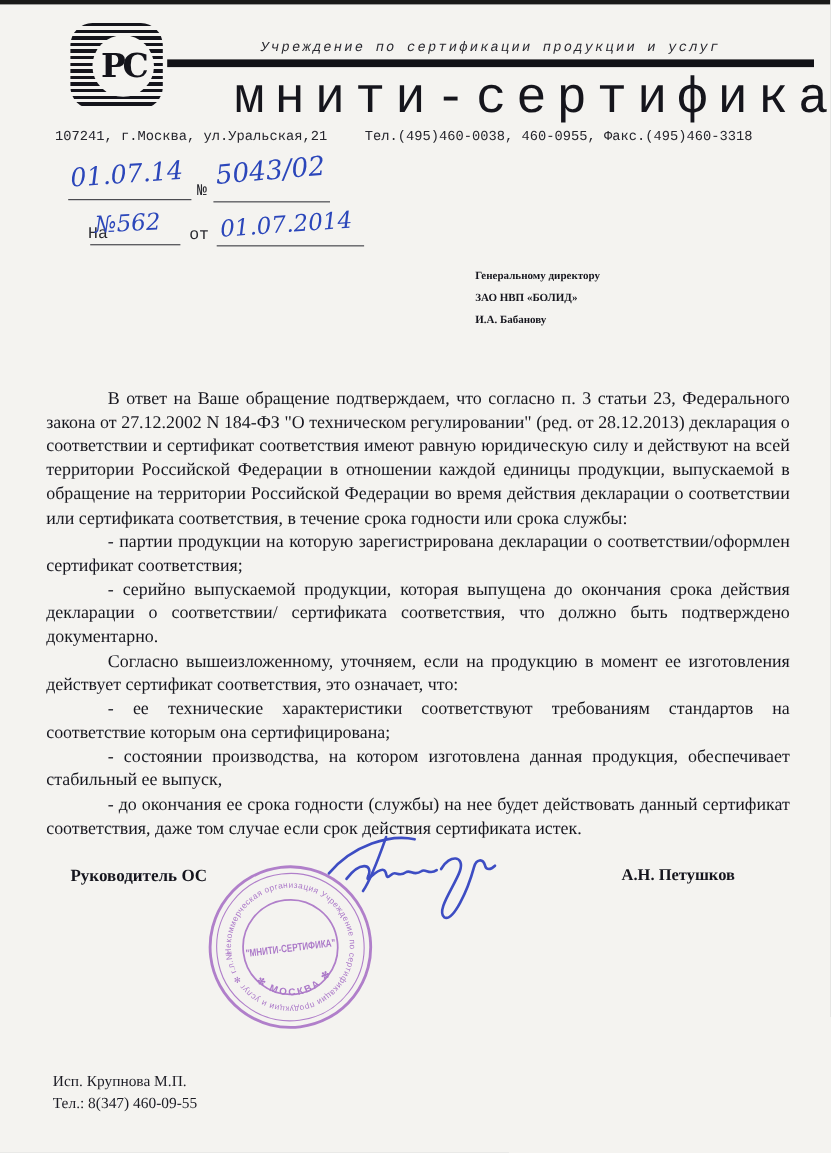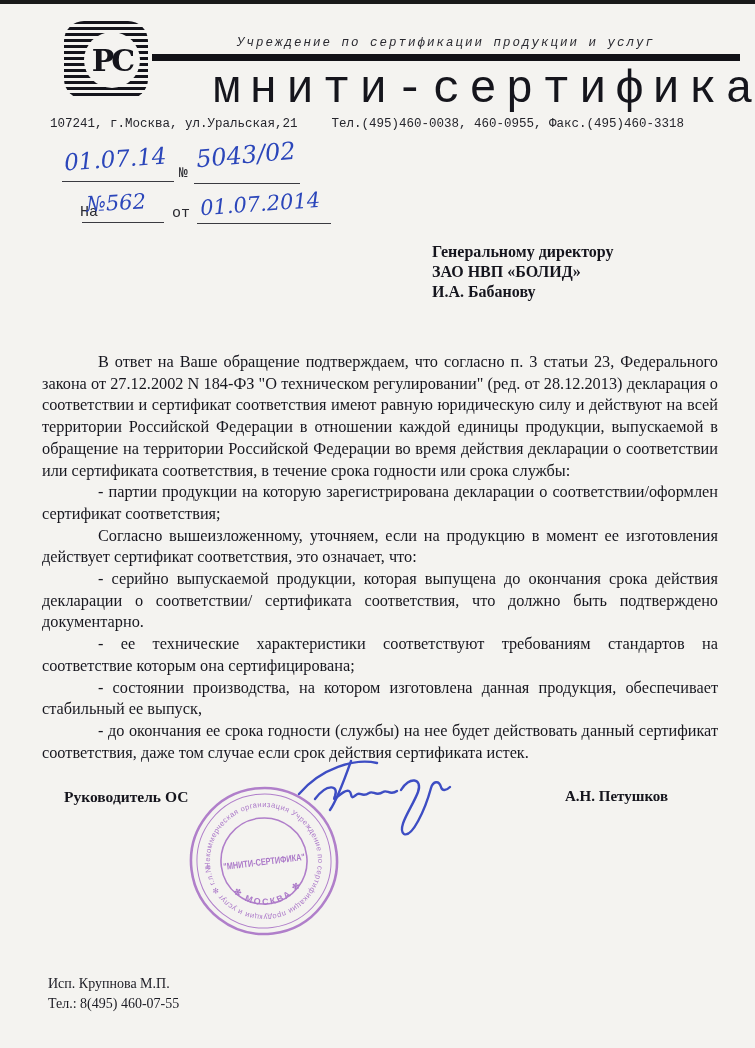--- a/index.html
+++ b/index.html
@@ -44,21 +44,21 @@
   .ref-label { position:absolute; font-family:"Liberation Mono", monospace; font-size:15px; color:#2a2a30; }
   .uline { position:absolute; border-bottom:1.5px solid #3a3a40; height:0; }
   .hw {
     position:absolute; font-family:"DejaVu Serif", serif; font-style:italic;
     color:#2b46ba; white-space:nowrap;
   }
 
   
   .recipient {
     position:absolute; left:432px; top:242px; width:250px;
-    font-weight:bold; font-size:16px; line-height:20px; color:#15151d;
+    font-weight:bold; font-size:10px; line-height:20px; color:#15151d;
   }
 
   
   .body-text {
     position:absolute; left:42px; top:351px; width:676px;
     font-size:16.3px; line-height:21.7px; text-align:justify; color:#16161e;
   }
   .body-text p { margin:0; text-indent:56px; }
 
   
@@ -106,22 +106,22 @@
 
   <div class="recipient">
     <div>Генеральному директору</div>
     <div>ЗАО НВП «БОЛИД»</div>
     <div>И.А. Бабанову</div>
   </div>
 
   <div class="body-text">
     <p>В ответ на Ваше обращение подтверждаем, что согласно п. 3 статьи 23, Федерального закона от 27.12.2002 N 184-ФЗ "О техническом регулировании" (ред. от 28.12.2013) декларация о соответствии и сертификат соответствия имеют равную юридическую силу и действуют на всей территории Российской Федерации в отношении каждой единицы продукции, выпускаемой в обращение на территории Российской Федерации во время действия декларации о соответствии или сертификата соответствия, в течение срока годности или срока службы:</p>
     <p>- партии продукции на которую зарегистрирована декларации о соответствии/оформлен сертификат соответствия;</p>
+    <p>- серийно выпускаемой продукции, которая выпущена до окончания срока действия декларации о соответствии/ сертификата соответствия, что должно быть подтверждено документарно.</p>
     <p>Согласно вышеизложенному, уточняем, если на продукцию в момент ее изготовления действует сертификат соответствия, это означает, что:</p>
-    <p>- серийно выпускаемой продукции, которая выпущена до окончания срока действия декларации о соответствии/ сертификата соответствия, что должно быть подтверждено документарно.</p>
     <p>- ее технические характеристики соответствуют требованиям стандартов на соответствие которым она сертифицирована;</p>
     <p>- состоянии производства, на котором изготовлена данная продукция, обеспечивает стабильный ее выпуск,</p>
     <p>- до окончания ее срока годности (службы) на нее будет действовать данный сертификат соответствия, даже  том случае если срок действия сертификата истек.</p>
   </div>
 
   <div class="sig-title">Руководитель ОС</div>
   <div class="sig-name">А.Н. Петушков</div>
 
   <svg class="sig-svg" width="175" height="100" viewBox="0 0 175 100">
     <g fill="none" stroke="#2e3fc0" stroke-width="2.4" stroke-linecap="round" opacity="0.92">
@@ -144,15 +144,15 @@
       <textPath href="#ringPath" startOffset="0">Некоммерческая организация  Учреждение по сертификации продукции и услуг ✻ г.л.№ 69.390</textPath>
     </text>
     <text font-family="Liberation Sans, sans-serif" font-size="9" font-weight="bold" letter-spacing="2" text-anchor="middle">
       <textPath href="#botPath" startOffset="50%">✻ МОСКВА ✻</textPath>
     </text>
     <text x="78" y="82" text-anchor="middle" font-family="Liberation Sans, sans-serif" font-size="9.6" font-weight="bold" textLength="82" lengthAdjust="spacingAndGlyphs">"МНИТИ-СЕРТИФИКА"</text>
   </svg>
 
   <div class="footer">
     <div>Исп. Крупнова М.П.</div>
-    <div>Тел.: 8(495) 460-07-55</div>
+    <div>Тел.: 8(347) 460-09-55</div>
   </div>
 </div>
 
 </body></html>

